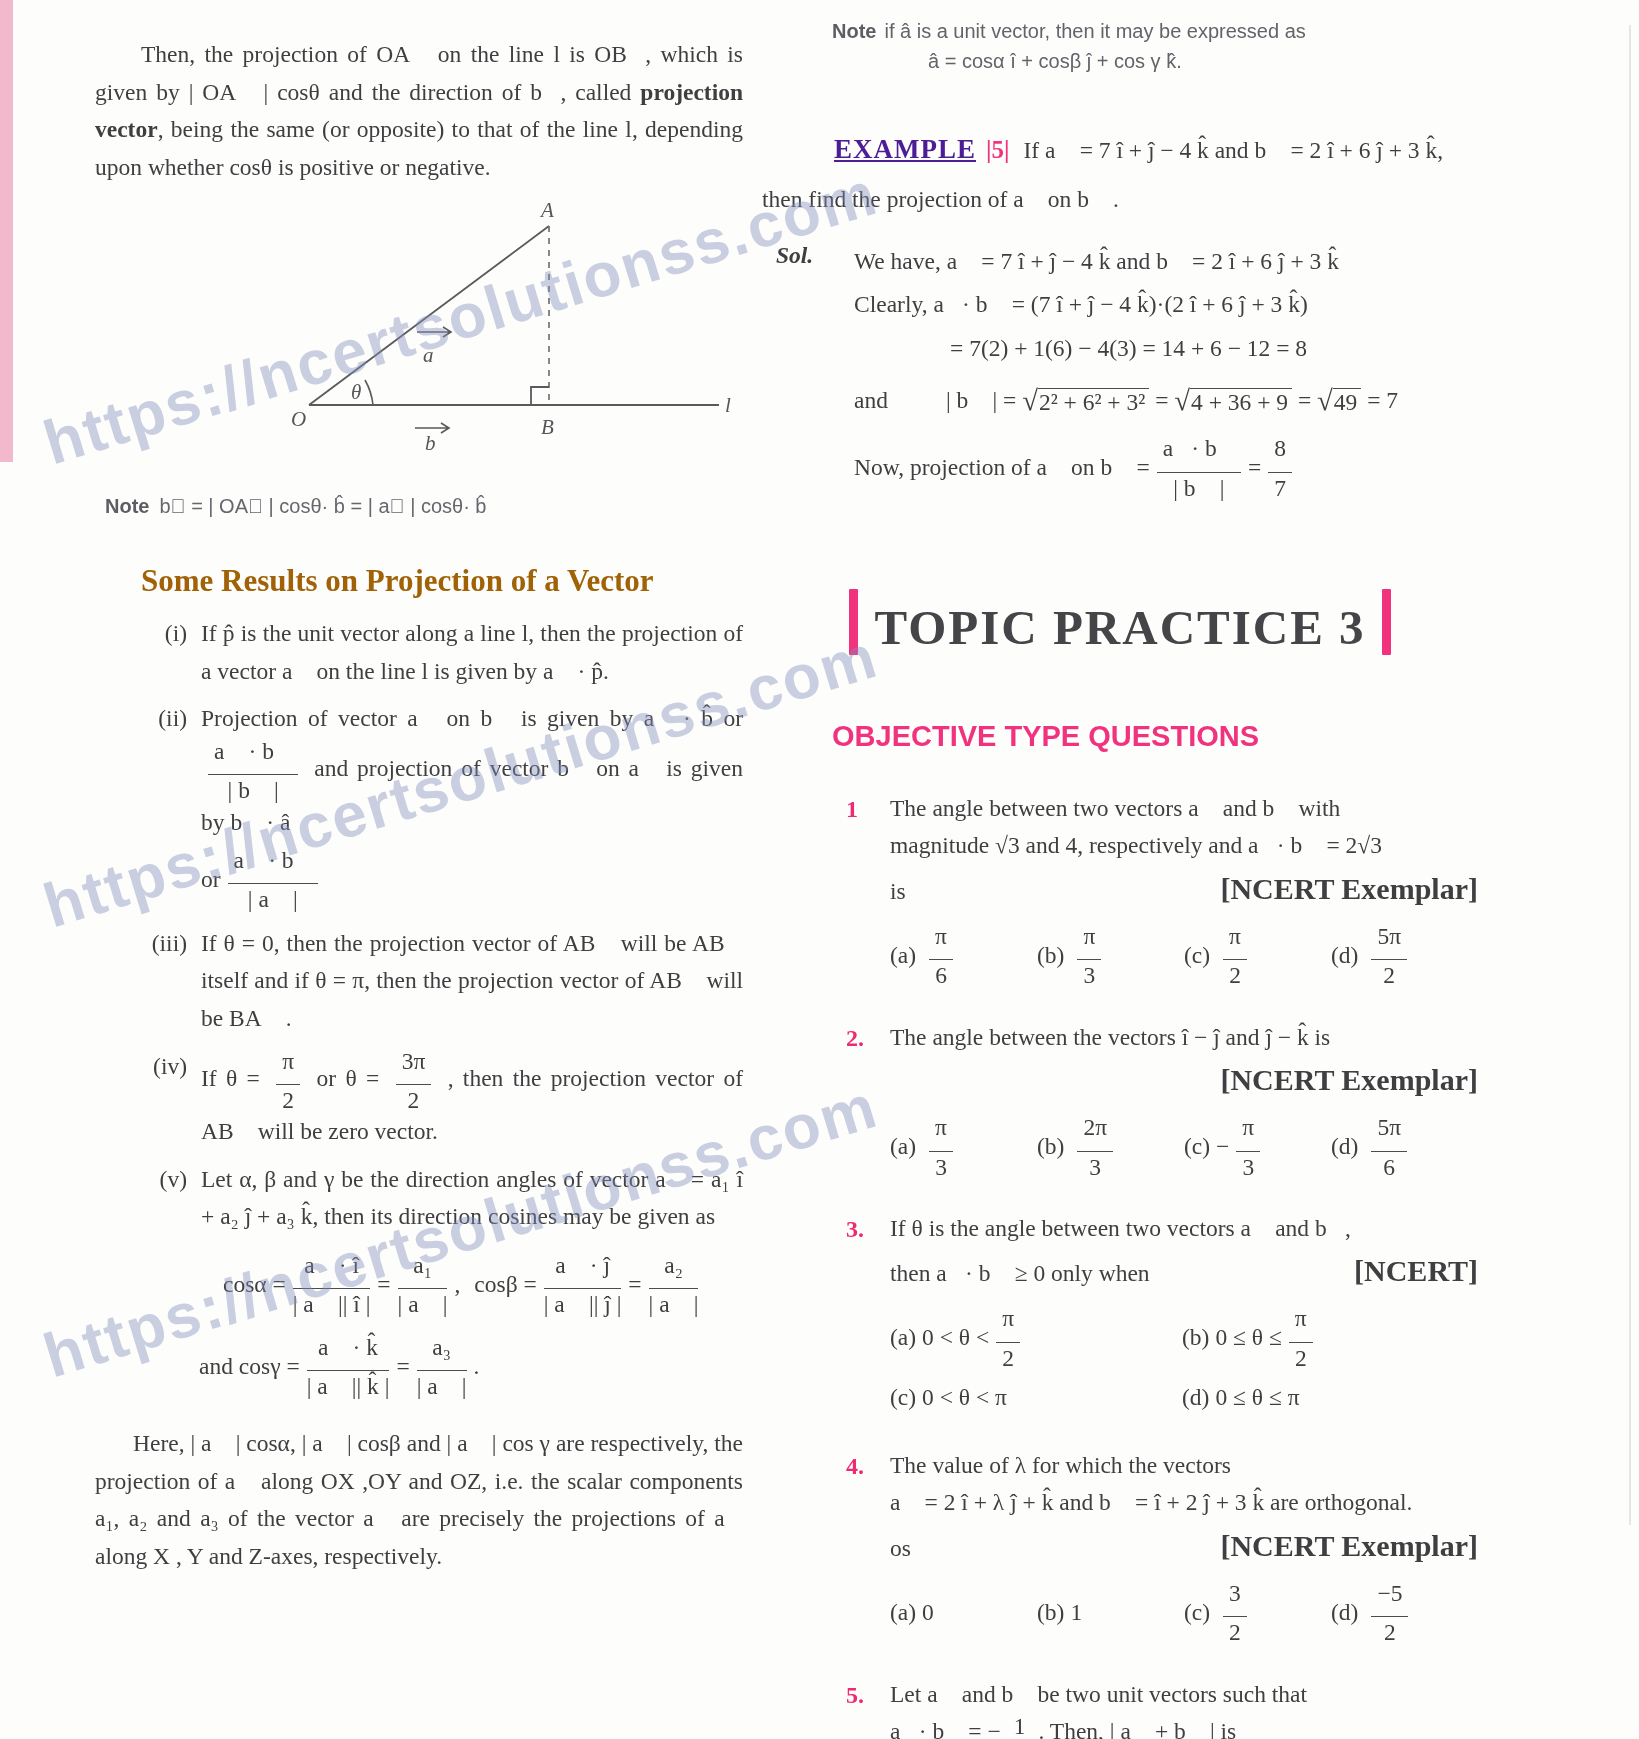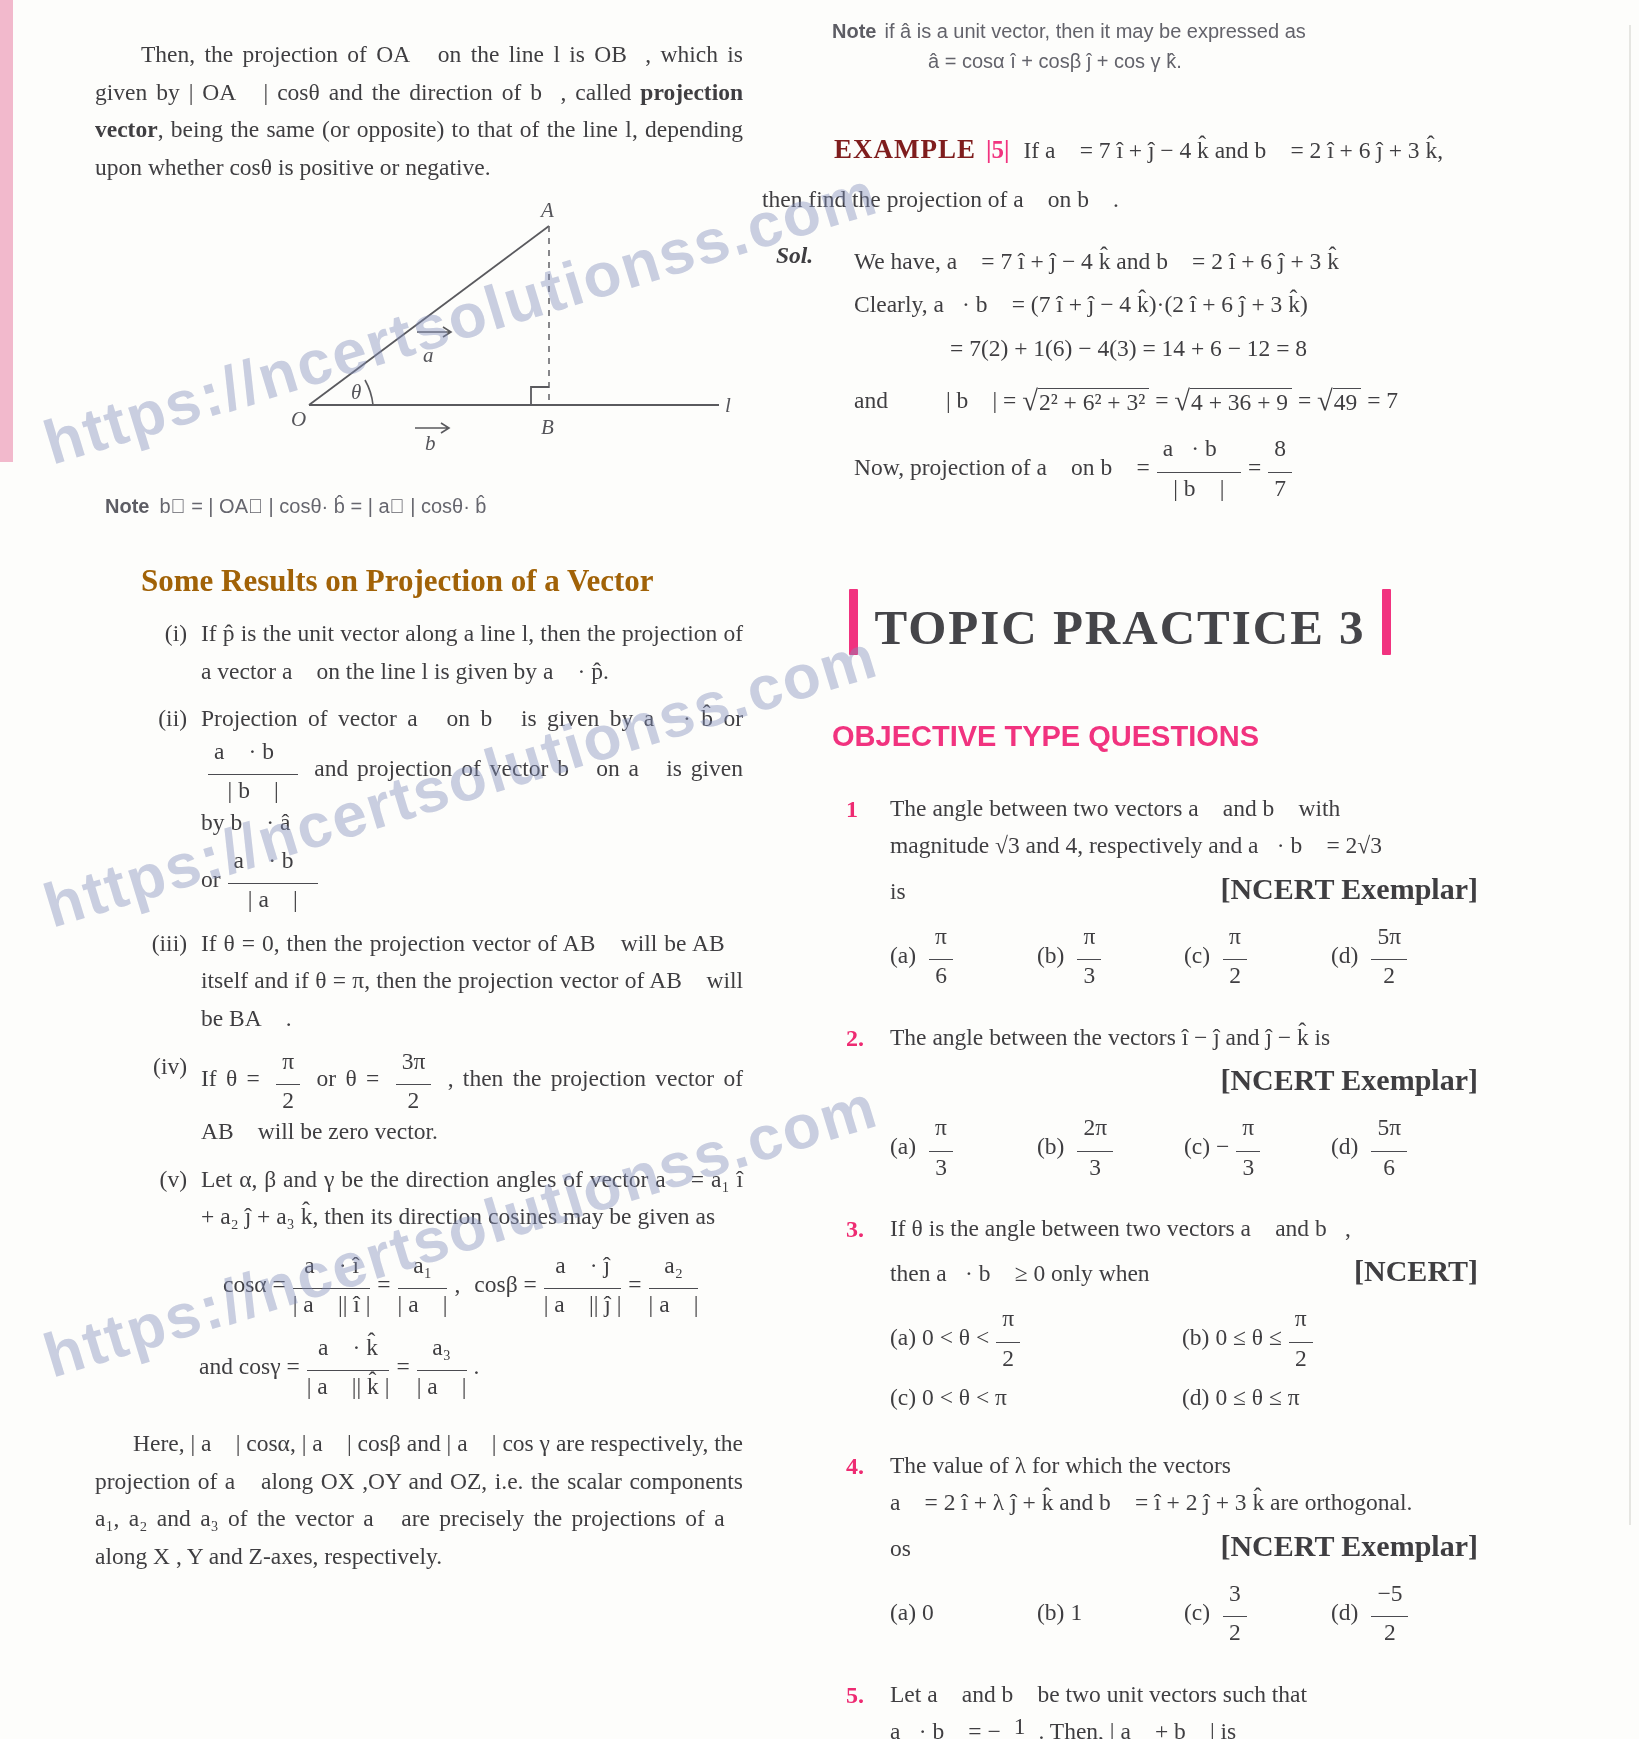--- a/index.html
+++ b/index.html
@@ -40,21 +40,21 @@
   .orline{margin:6px 0 2px 0; display:flex; align-items:center;}
   .cosline{display:flex; align-items:center; margin-top:16px;}
   .cos1{margin-left:128px;}
   .cos2{margin-left:104px;}
   .closing{margin-top:26px; text-indent:38px;}
   
   .note-r{font-family:"Liberation Sans", sans-serif; color:#63636b; font-size:20px; line-height:1.5; margin-left:70px;}
   .note-r .nlab{font-weight:bold; margin-right:8px; color:#5d5d64;}
   .note-r .l2{margin-left:96px;}
   .exline1{margin:52px 0 0 72px;}
-  .ex-label{color:#7f1d1d; font-weight:bold; font-size:27px; letter-spacing:1px; margin-right:10px;}
+  .ex-label{color:#4c1d95; font-weight:bold; font-size:27px; letter-spacing:1px; margin-right:10px;text-decoration:underline;}
   .ex-num{color:#f1337f; font-weight:bold; font-size:25px; margin-right:14px;}
   .exline2{margin-top:10px;}
   .sol{display:flex; margin-top:18px;}
   .sol-label{width:78px; margin-left:14px; flex-shrink:0; font-weight:bold; font-style:italic;}
   .sol-body{flex:1;}
   .sol-body .sl{margin-top:6px;}
   .sol-ind{margin-left:96px;}
   .sol-l4{display:flex; align-items:center; margin-top:10px;}
   .sol-l4 .andw{margin-right:58px;}
   .sol-l5{display:flex; align-items:center; margin-top:12px;}

